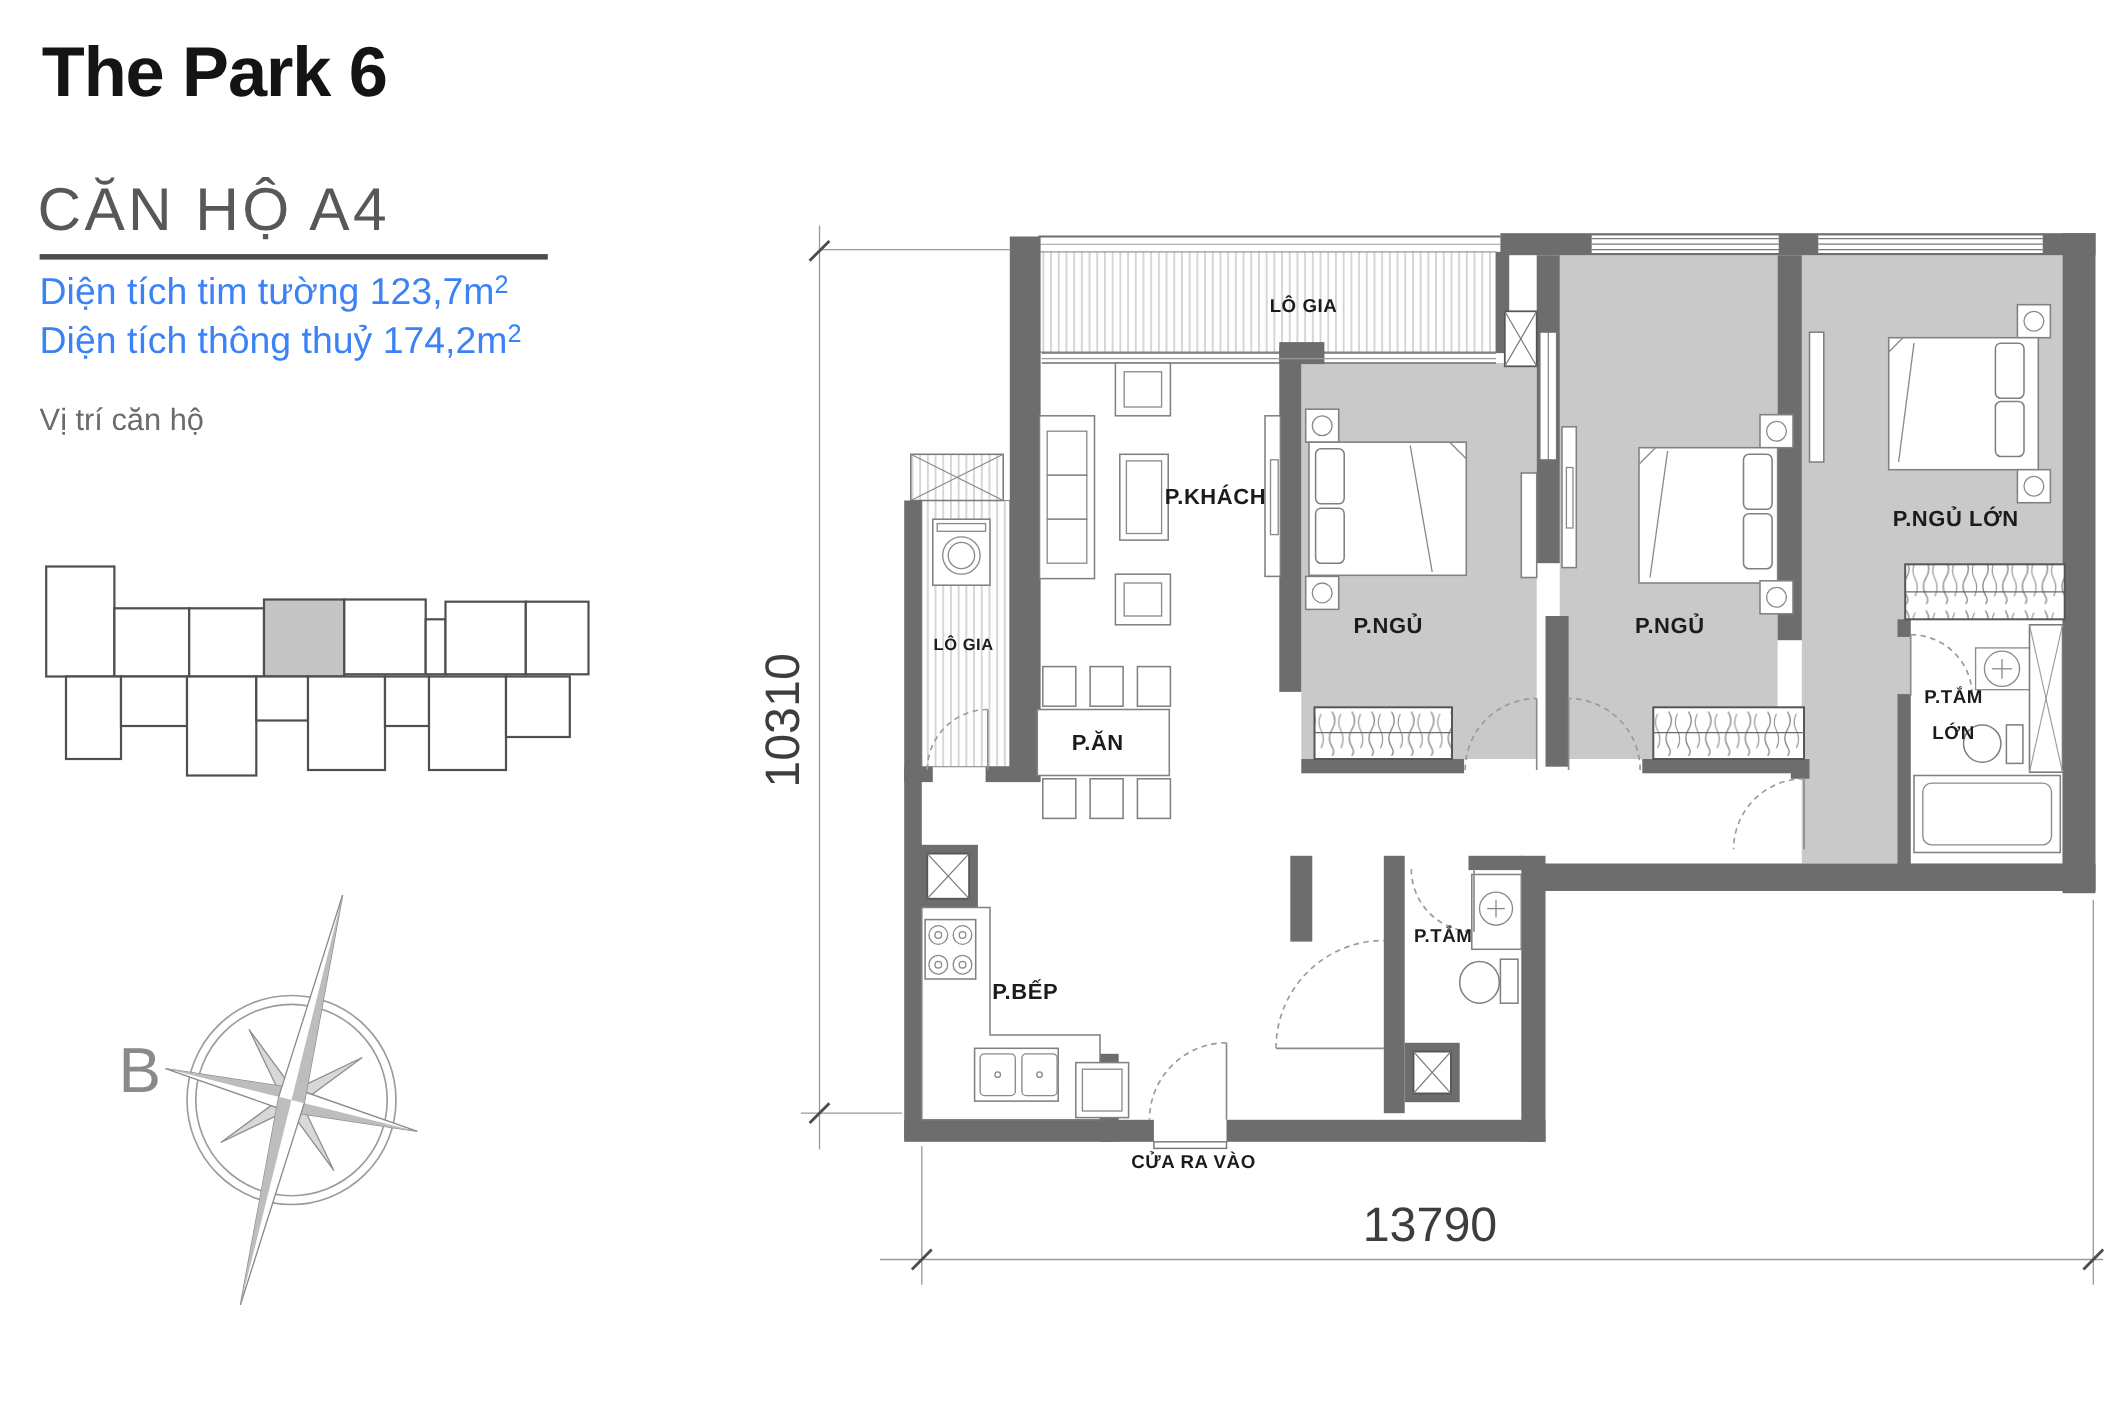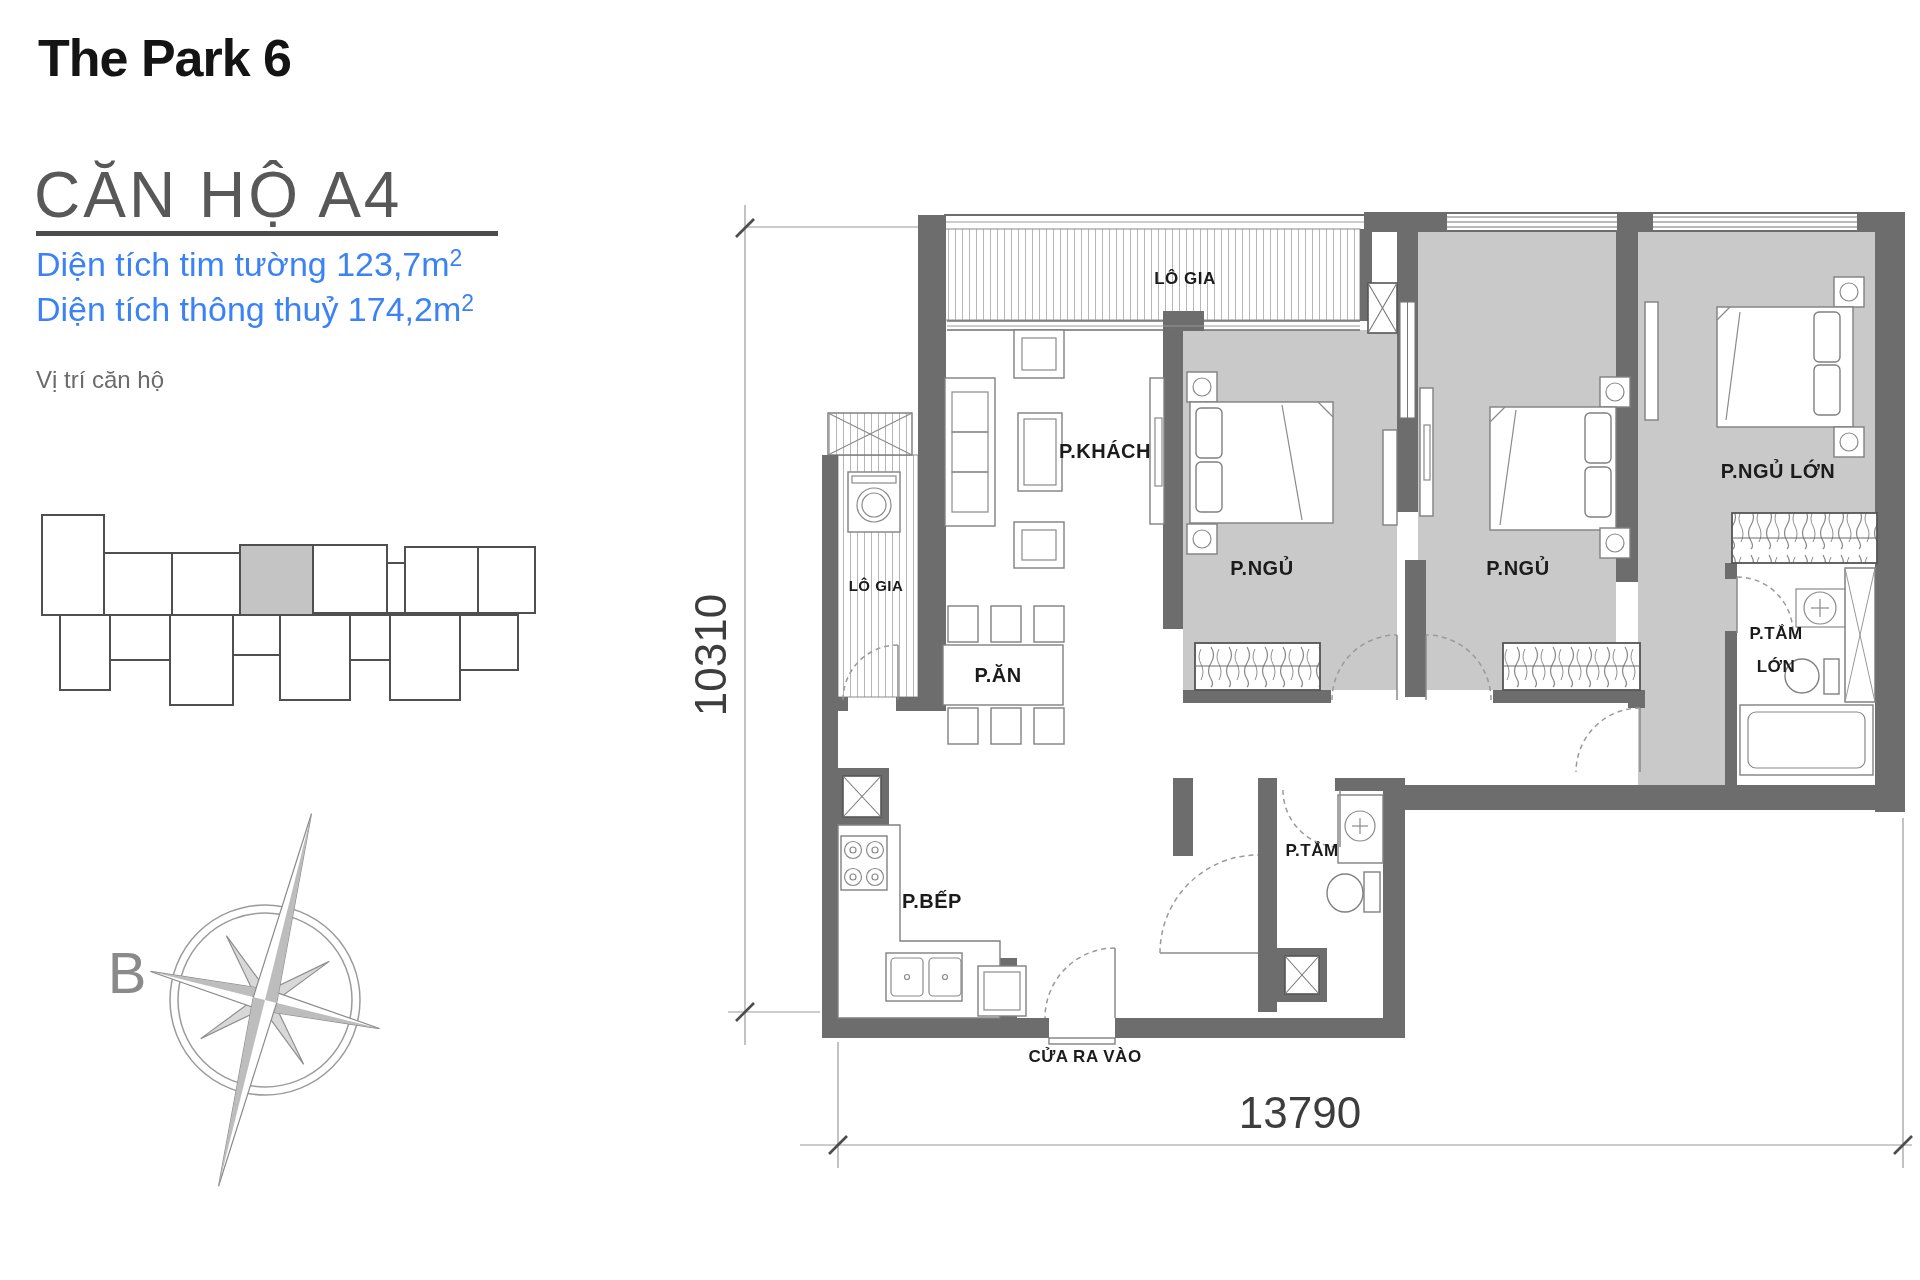--- a/index.html
+++ b/index.html
@@ -1,25 +1,25 @@
 <!DOCTYPE html>
 <html><head>
 <meta charset="utf-8">
 <style>
   html,body{margin:0;padding:0;background:#fff;}
   .page{position:relative;width:1920px;height:1280px;background:#fff;overflow:hidden;
         font-family:"Liberation Sans","DejaVu Sans",sans-serif;}
   .abs{position:absolute;}
-  .title{left:38px;top:28px;font-size:52px;font-weight:700;color:#141414;letter-spacing:-1px;}
-  .unit-name{left:34px;top:158px;font-size:64px;font-weight:500;color:#585858;letter-spacing:3px;}
+  .title{left:38px;top:28px;font-size:64px;font-weight:700;color:#141414;letter-spacing:-1px;}
+  .unit-name{left:34px;top:158px;font-size:55px;font-weight:500;color:#585858;letter-spacing:3px;}
   .rule{left:36px;top:231px;width:462px;height:5px;background:#4c4c4c;}
   .area-line{left:36px;font-size:34px;color:#3b82f6;}
   .a1{top:245px;} .a2{top:290px;}
   .sup{font-size:23px;vertical-align:10px;}
-  .loc-label{left:36px;top:366px;font-size:24px;color:#6b6b6b;}
+  .loc-label{left:36px;top:366px;font-size:28px;color:#6b6b6b;}
   svg{position:absolute;left:0;top:0;}
   svg text{font-family:"Liberation Sans","DejaVu Sans",sans-serif;}
   .room-label{font-weight:700;font-size:20px;fill:#1b1b1b;letter-spacing:.5px;}
   .room-label.md{font-size:17px;}
   .room-label.sm{font-size:15px;}
   .dim-text{font-size:44px;fill:#3d3d3d;}
   .furn{fill:#ffffff;stroke:#808080;stroke-width:1.4;}
   .furnline{fill:none;stroke:#8a8a8a;stroke-width:1.2;}
   .thin{fill:none;stroke:#777;stroke-width:1.3;}
   .door{fill:none;stroke:#9a9a9a;stroke-width:1.5;stroke-dasharray:5 4;}

